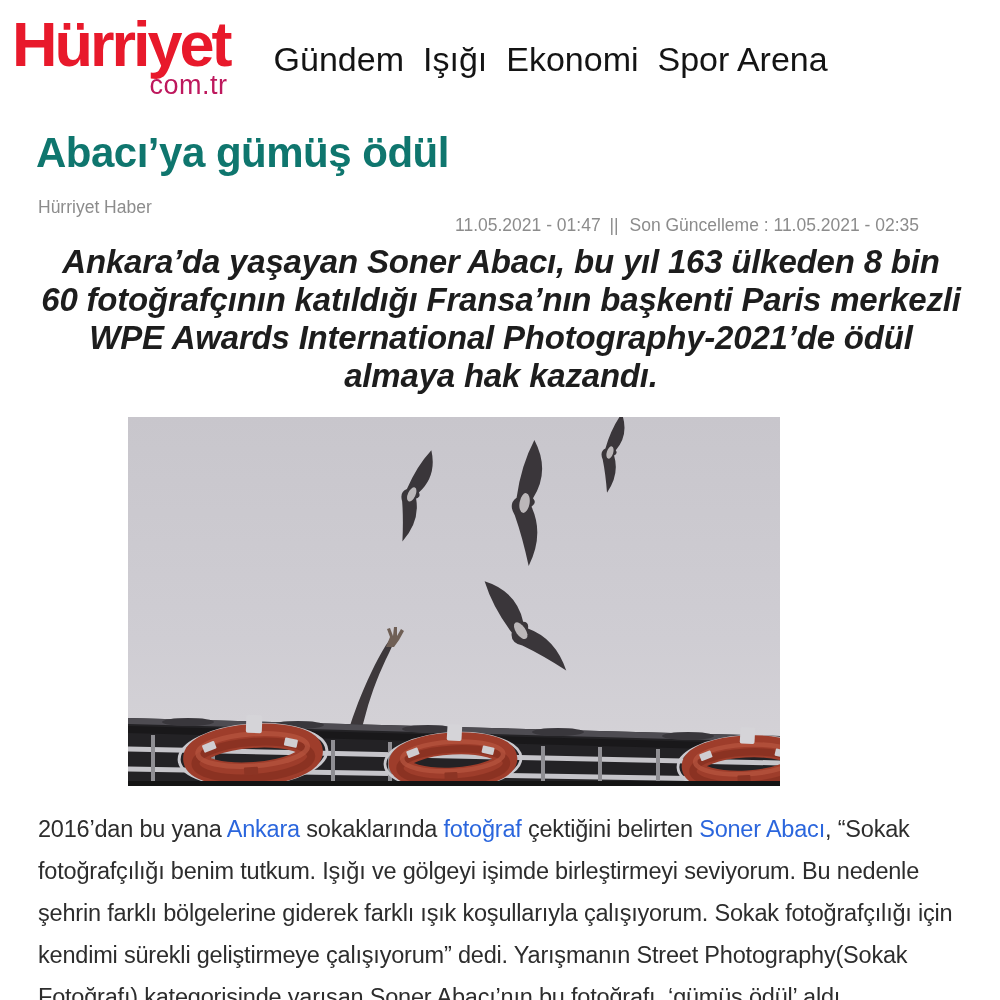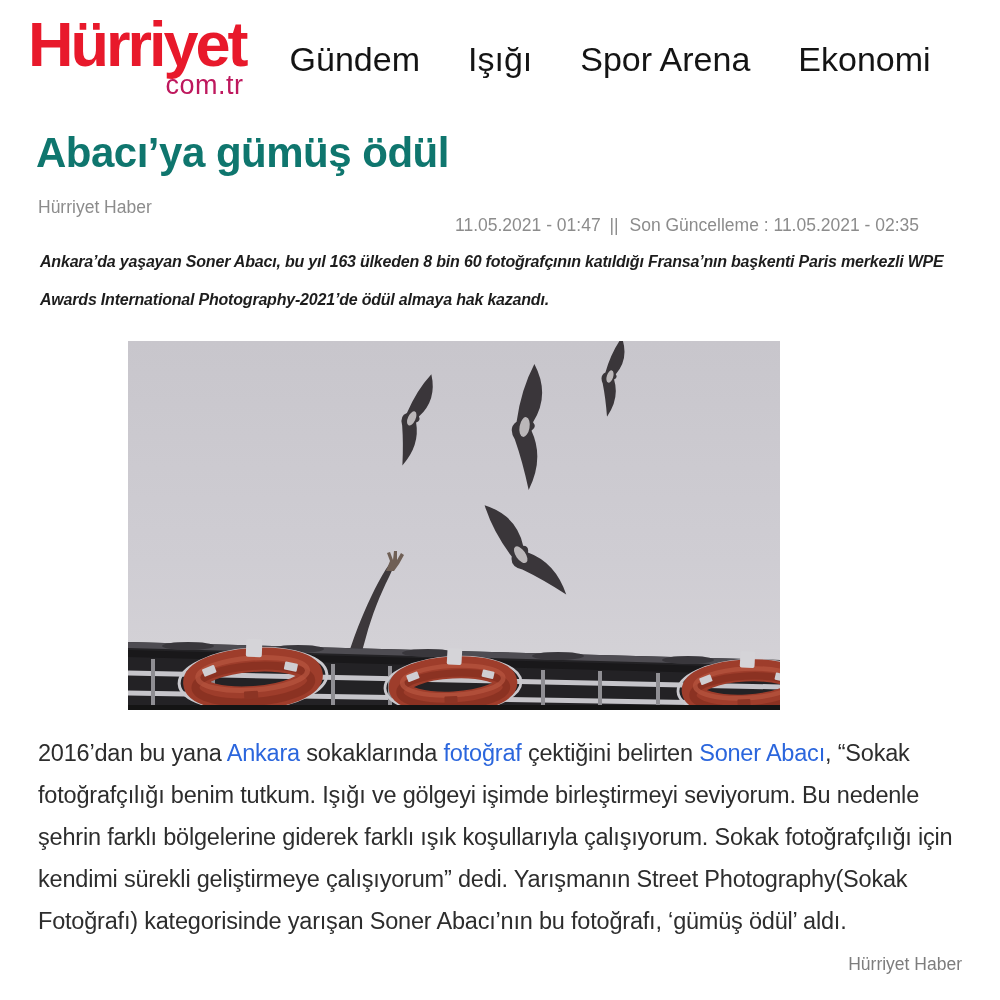--- a/index.html
+++ b/index.html
@@ -11,21 +11,21 @@
     height: 1000px;
     background: #ffffff;
     overflow: hidden;
     margin: 0 auto;
   }
 
   
   .site-header {
     display: flex;
     align-items: flex-start;
-    padding: 14px 20px 0 28px;
+    padding: 14px 20px 0 12px;
   }
   .logo { cursor: pointer; line-height: 1; }
   .logo-main {
     display: block;
     font-size: 63px;
     font-weight: 700;
     letter-spacing: -3px;
     color: #e8192b;
     line-height: 0.98;
   }
@@ -33,21 +33,21 @@
     display: block;
     text-align: right;
     font-size: 27px;
     color: #be185d;
     letter-spacing: 0.5px;
     margin-top: -4px;
     padding-right: 2px;
   }
   .main-nav {
     display: flex;
-    gap: 48px;
+    gap: 19px;
     margin-left: 44px;
     margin-top: 26px;
     font-size: 34px;
     color: #141414;
     white-space: nowrap;
   }
   .main-nav a { color: #141414; text-decoration: none; cursor: pointer; }
 
   
   .article-title {
@@ -63,26 +63,27 @@
     height: 22px;
     font-size: 17.5px;
     color: #8c8c8c;
   }
   .meta-byline { position: absolute; left: 0; top: 0; }
   .meta-date { position: absolute; left: 417px; top: 18px; white-space: nowrap; }
   .meta-date .sep { margin: 0 6px 0 4px; }
 
   .lead {
     margin: 24px 38px 0 40px;
-    font-size: 16px;
+    font-size: 33px;
     font-weight: 700;
     font-style: italic;
     color: #1d1d1d;
     line-height: 38px;
     letter-spacing: -0.2px;
+    text-align: center;
   }
 
   .article-figure {
     margin: 22px 0 0 128px;
     width: 652px;
     height: 369px;
     overflow: hidden;
   }
   .article-figure svg { display: block; }
 
@@ -112,22 +113,22 @@
 <div class="page">
 
   <header class="site-header">
     <div class="logo">
       <span class="logo-main">Hürriyet</span>
       <span class="logo-suffix">com.tr</span>
     </div>
     <nav class="main-nav">
       <a>Gündem</a>
       <a>Işığı</a>
+      <a>Ekonomi</a>
       <a>Spor Arena</a>
-      <a>Ekonomi</a>
     </nav>
   </header>
 
   <main>
     <h1 class="article-title">Abacı’ya gümüş ödül</h1>
 
     <div class="meta-row">
       <span class="meta-byline">Hürriyet Haber</span>
       <span class="meta-date">
         <span>11.05.2021 - 01:47</span>

